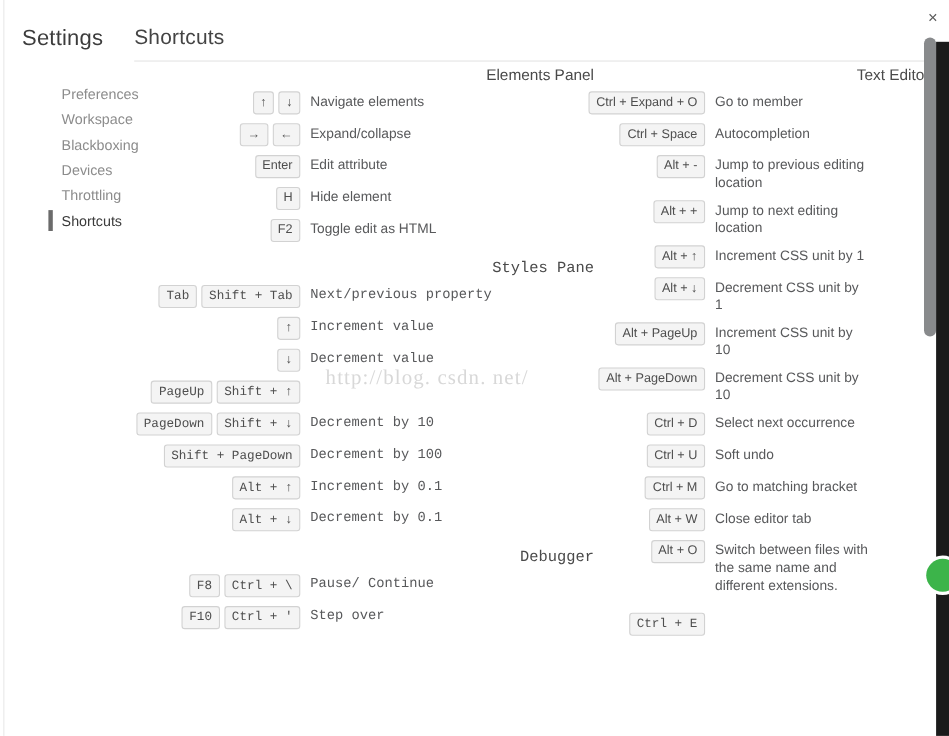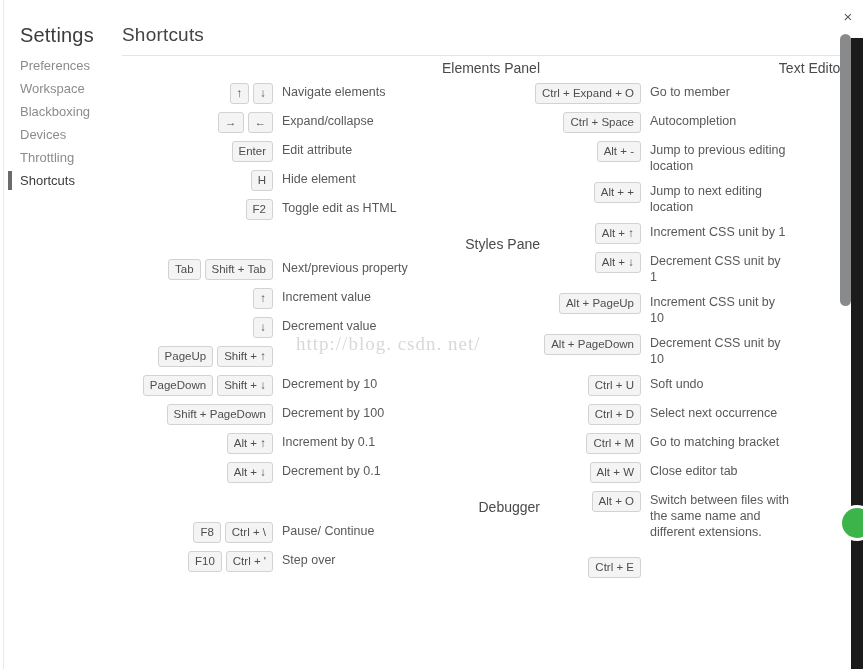--- a/index.html
+++ b/index.html
@@ -45,21 +45,21 @@
     font-size: 19px; color: #444; font-weight: 400;
     letter-spacing: .2px;
   }
   .title-rule {
     position: absolute; left: 122px; top: 55px;
     width: 730px; height: 1px; background: #e4e4e4;
   }
 
   
   .sidebar {
-    position: absolute; left: 0; top: 54px; width: 118px;
+    position: absolute; left: 0; top: 74px; width: 118px; padding-left: 36px;
   }
   .side-item {
     position: relative;
     height: 23px;
     padding-left: 20px;
     font-size: 13px;
     color: #8c8c8c;
     line-height: 23px;
     cursor: pointer;
     white-space: nowrap;
@@ -84,21 +84,21 @@
     font-size: 14px;
     color: #4a4a4a;
     font-weight: 400;
     text-align: right;
     margin: 0 0 6px 0;
     white-space: nowrap;
   }
   .col-left .group-head  { padding-left: 158px; }
   .col-right .group-head { padding-left: 101px; }
 
-  .group + .group { margin-top: 16px; }
+  .group + .group { margin-top: 16px; font-family: Liberation Mono, monospace; }
 
   .shortcut-row {
     display: flex;
     align-items: flex-start;
     margin-bottom: 7px;
     min-height: 22px;
   }
   .keys {
     display: flex;
     justify-content: flex-end;
@@ -356,29 +356,29 @@
           <div class="desc">Increment CSS unit by 10</div>
         </div>
         <div class="shortcut-row">
           <div class="keys">
             <span class="key">Alt + PageDown</span>
           </div>
           <div class="desc">Decrement CSS unit by 10</div>
         </div>
         <div class="shortcut-row">
           <div class="keys">
+            <span class="key">Ctrl + D</span>
+          </div>
+          <div class="desc">Select next occurrence</div>
+        </div>
+        <div class="shortcut-row">
+          <div class="keys">
             <span class="key">Ctrl + U</span>
           </div>
           <div class="desc">Soft undo</div>
-        </div>
-        <div class="shortcut-row">
-          <div class="keys">
-            <span class="key">Ctrl + D</span>
-          </div>
-          <div class="desc">Select next occurrence</div>
         </div>
         <div class="shortcut-row">
           <div class="keys">
             <span class="key">Ctrl + M</span>
           </div>
           <div class="desc">Go to matching bracket</div>
         </div>
         <div class="shortcut-row">
           <div class="keys">
             <span class="key">Alt + W</span>

